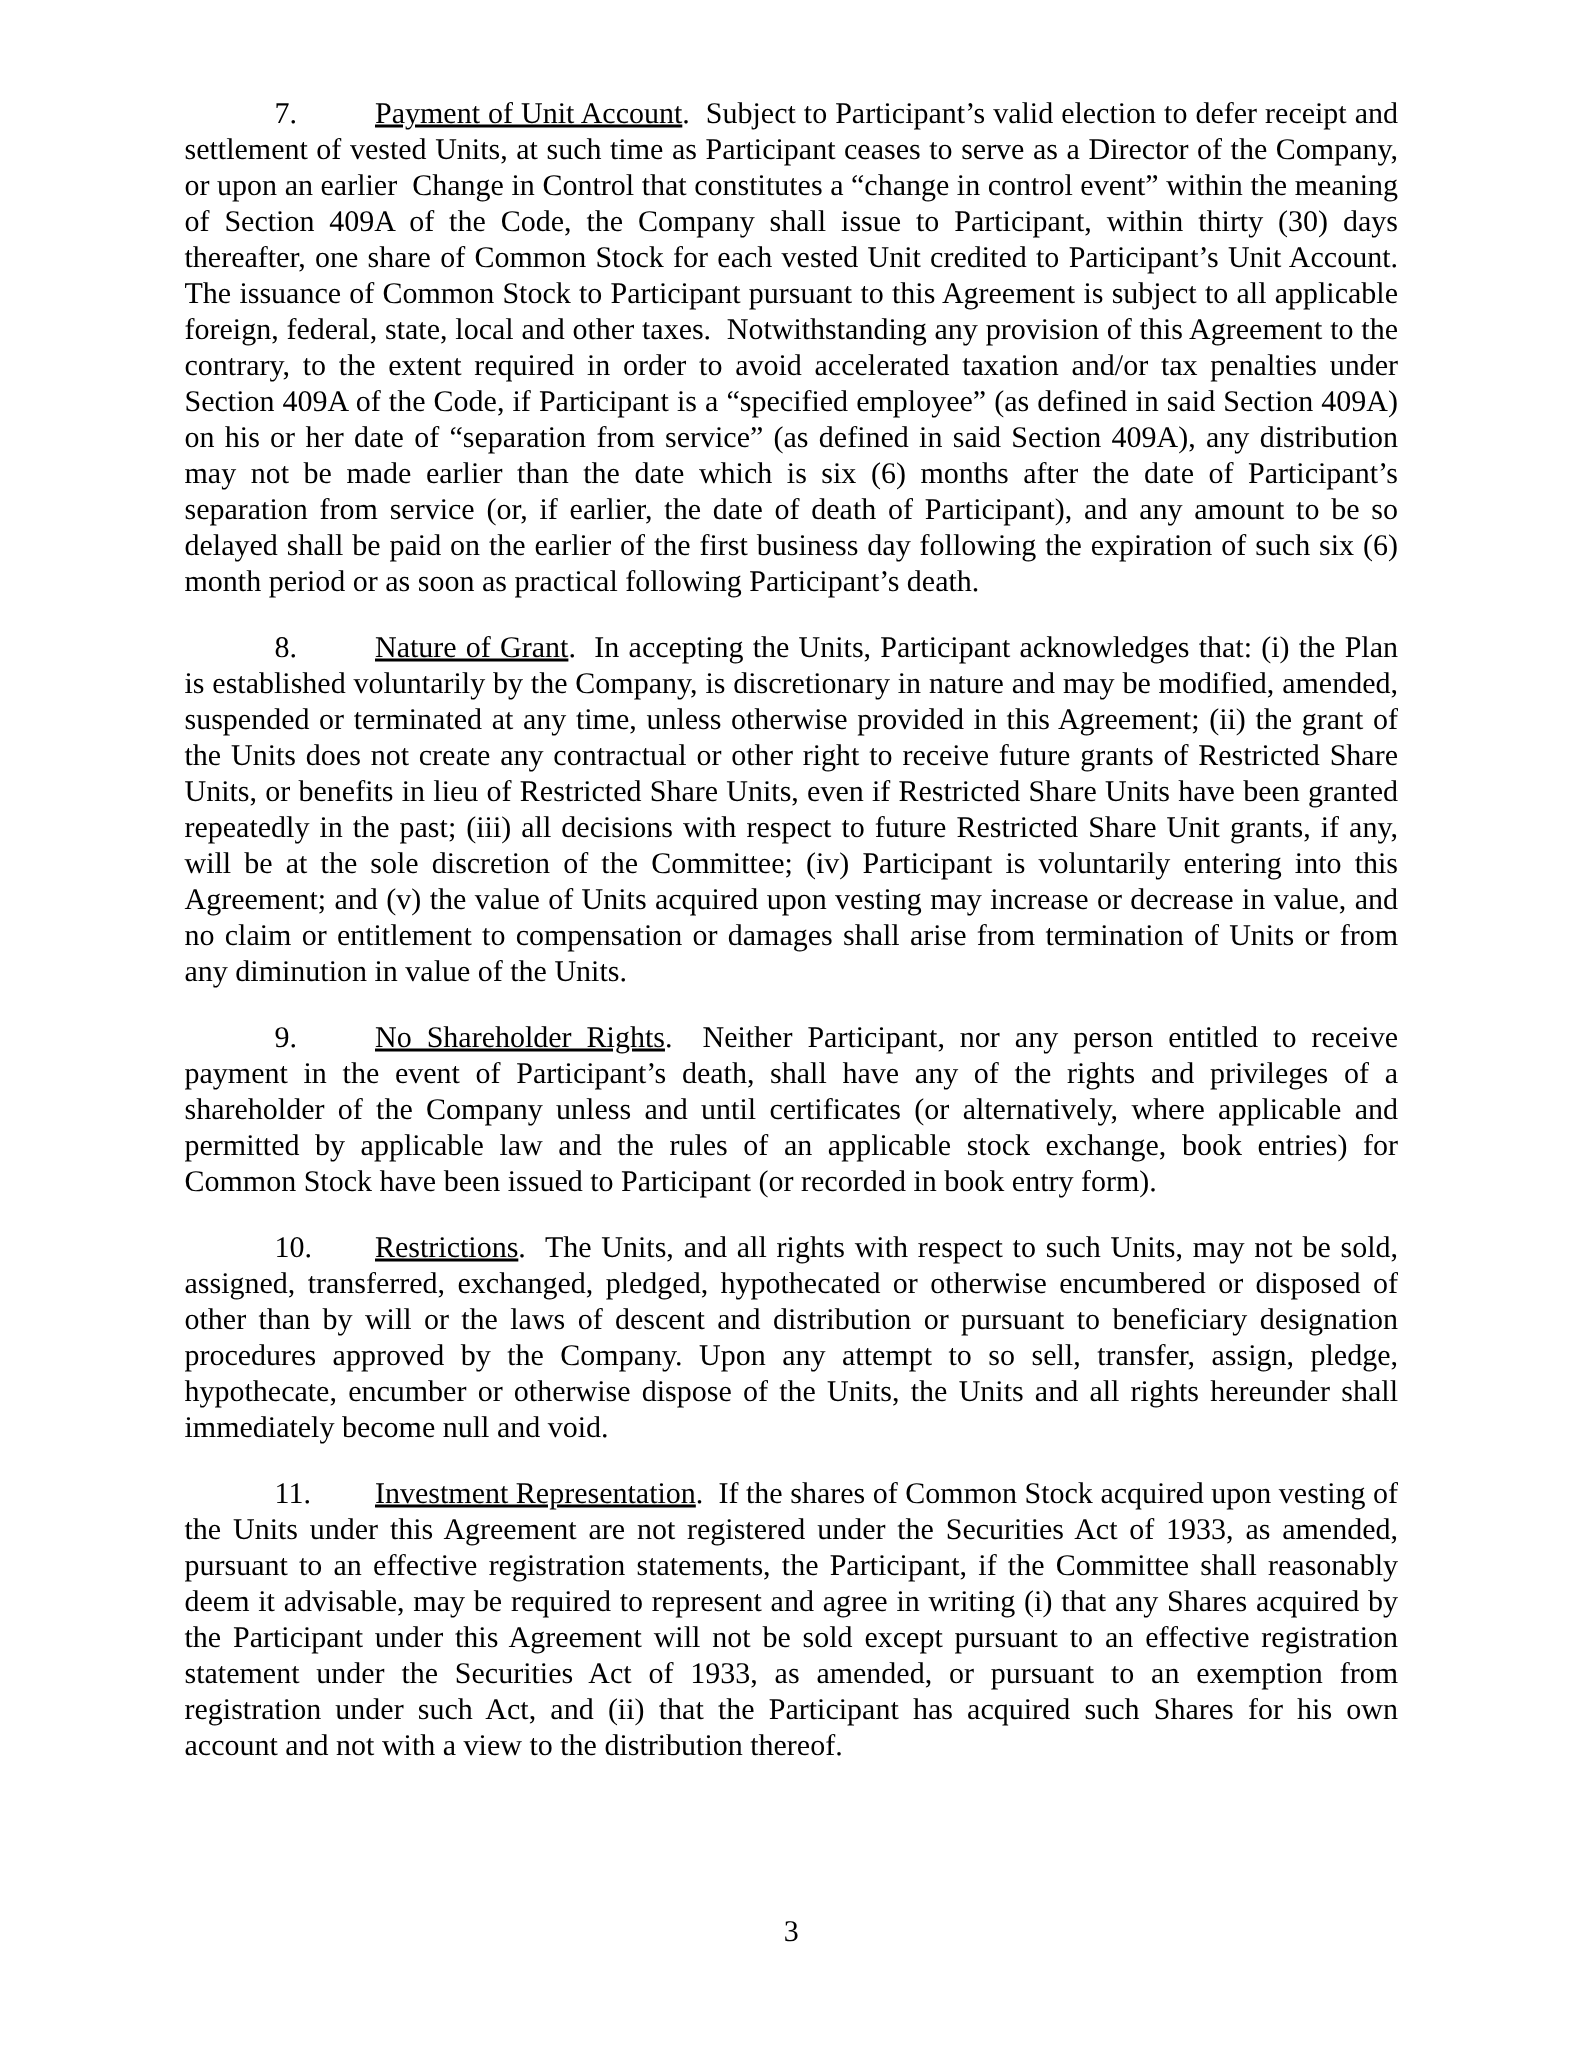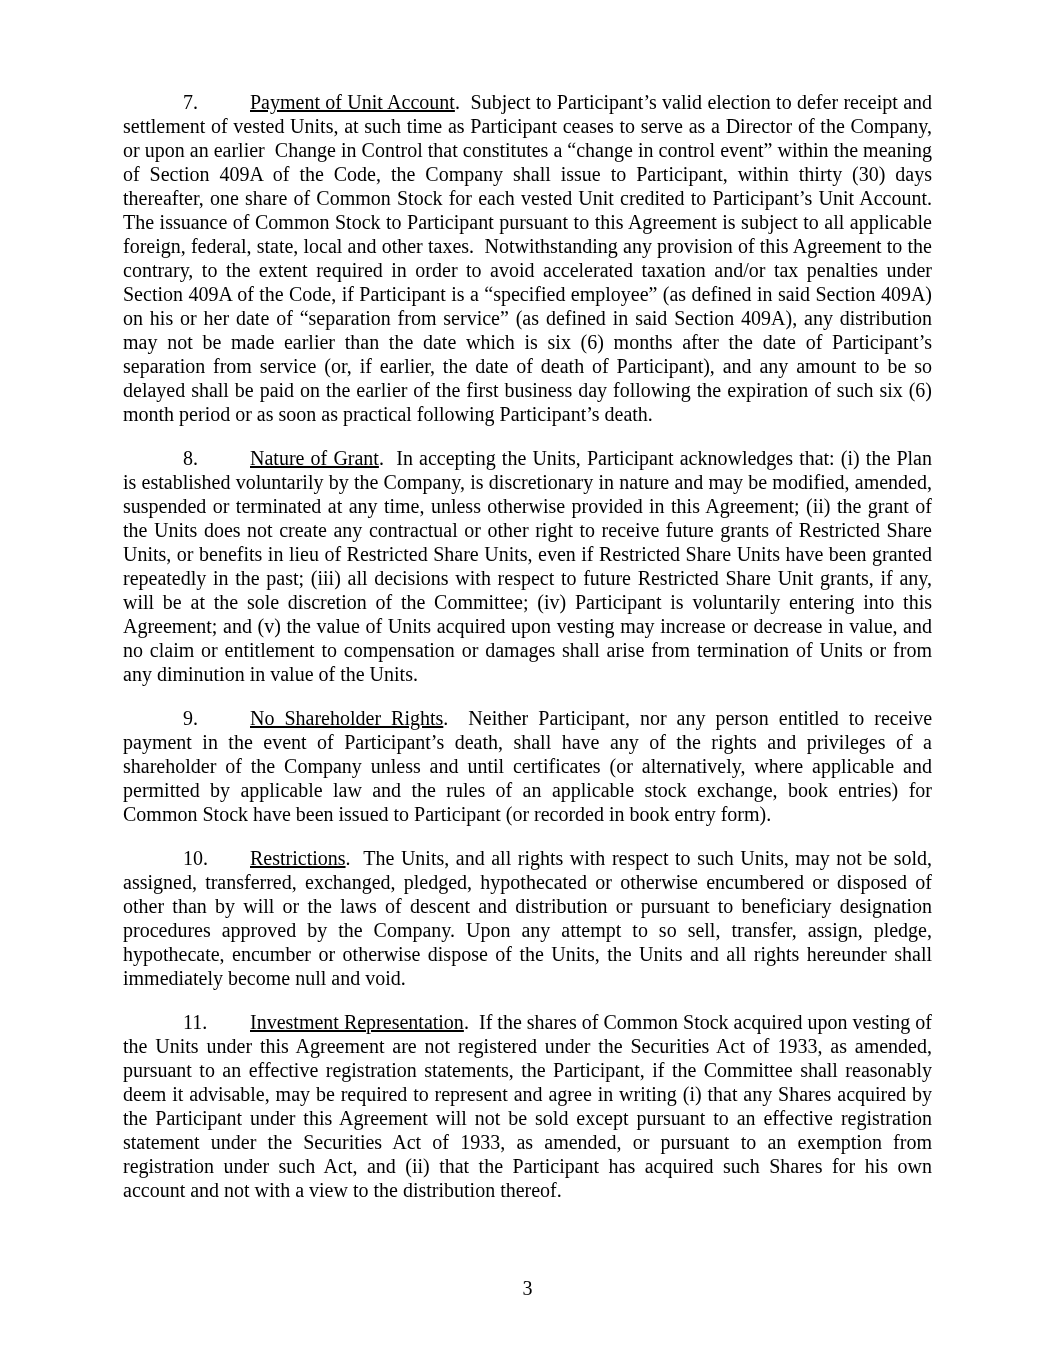--- a/index.html
+++ b/index.html
@@ -11,21 +11,21 @@
     width: 1055px;
     height: 1365px;
     font-family: "Liberation Serif", "DejaVu Serif", serif;
     color: #000000;
   }
   .page {
     position: relative;
     width: 1055px;
     height: 1365px;
     box-sizing: border-box;
-    padding: 90px 123px 0 123px;
+    padding: 64px 123px 0 123px;
     background: #ffffff;
     overflow: hidden;
   }
   .para {
     margin: 0 0 20px 0;
     font-size: 20px;
     line-height: 24px;
     text-align: justify;
     text-indent: 60px;
   }

